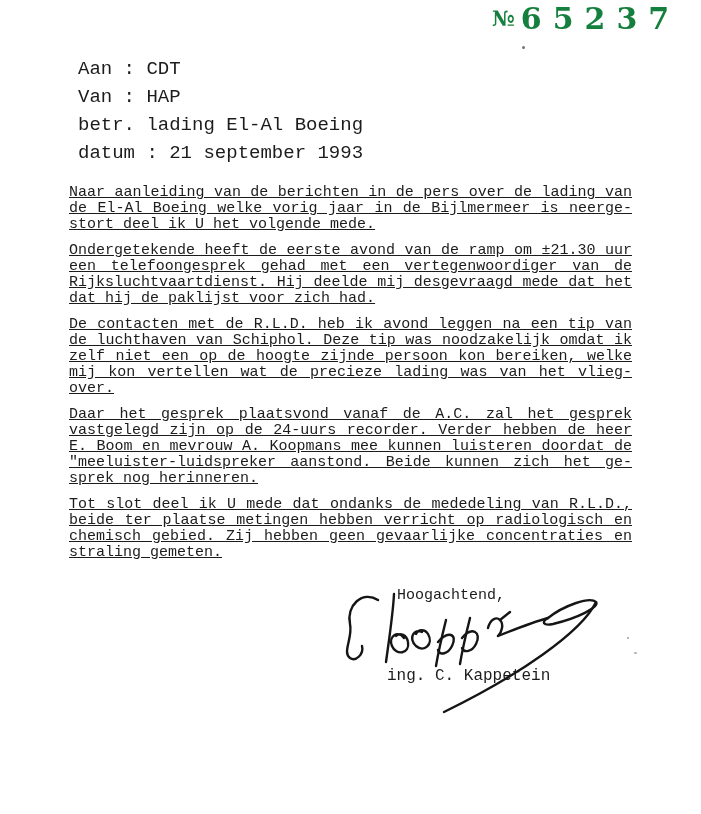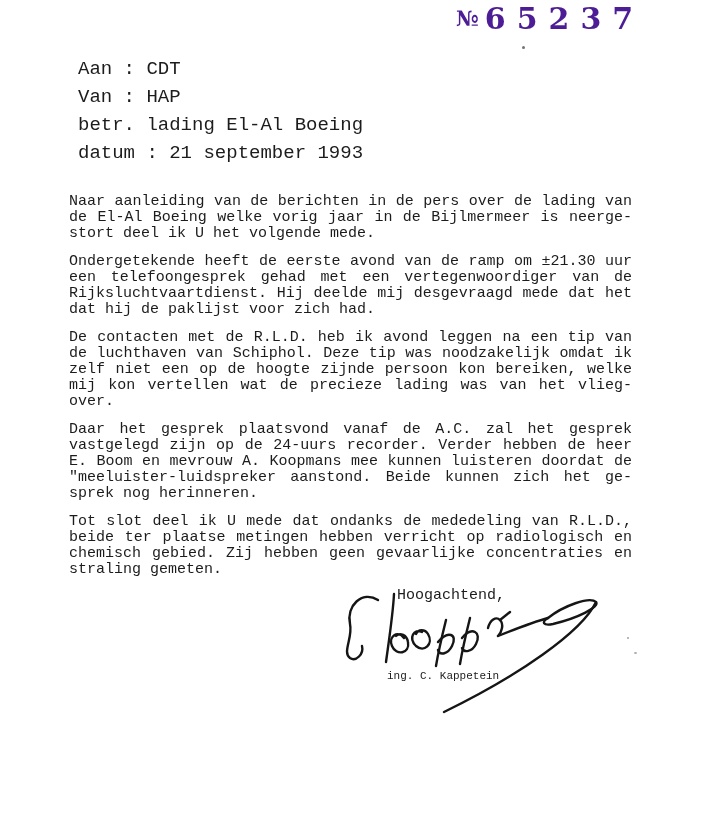--- a/index.html
+++ b/index.html
@@ -14,24 +14,24 @@
     position: relative;
     width: 701px;
     height: 814px;
     background: #ffffff;
     font-family: "Liberation Mono", "DejaVu Sans Mono", monospace;
     color: #1c1c1c;
   }
   
   .stamp {
     position: absolute;
-    left: 456px;
+    left: 492px;
     top: 1px;
     white-space: nowrap;
-    color: #4c1d95;
+    color: #15803d;
     font-family: "DejaVu Serif", serif;
     font-weight: bold;
   }
   .stamp .numero {
     font-size: 21px;
     letter-spacing: 0;
     vertical-align: 3px;
     margin-right: 6px;
   }
   .stamp .digits {
@@ -51,38 +51,38 @@
     white-space: pre;
   }
   
   .body-text {
     position: absolute;
     left: 69px;
     top: 182px;
     width: 563px;
     font-size: 15px;
   }
-  .para { margin: 12px 0 10px 0; }
+  .para { margin: 3px 0 10px 0; text-decoration: underline; }
   .line { line-height: 16px; }
   .jline { text-align: justify; text-align-last: justify; }
   .lline { text-align: left; }
   .ul { text-decoration: underline; text-underline-offset: 2px; }
   
   .salutation {
     position: absolute;
     left: 397px;
     top: 588px;
     font-size: 15px;
     line-height: 16px;
   }
   .signer {
     position: absolute;
     left: 387px;
     top: 668px;
-    font-size: 11px;
+    font-size: 16px;
     line-height: 16px;
   }
   .signature-svg {
     position: absolute;
     left: 338px;
     top: 580px;
     width: 270px;
     height: 140px;
     z-index: 2;
     pointer-events: none;

